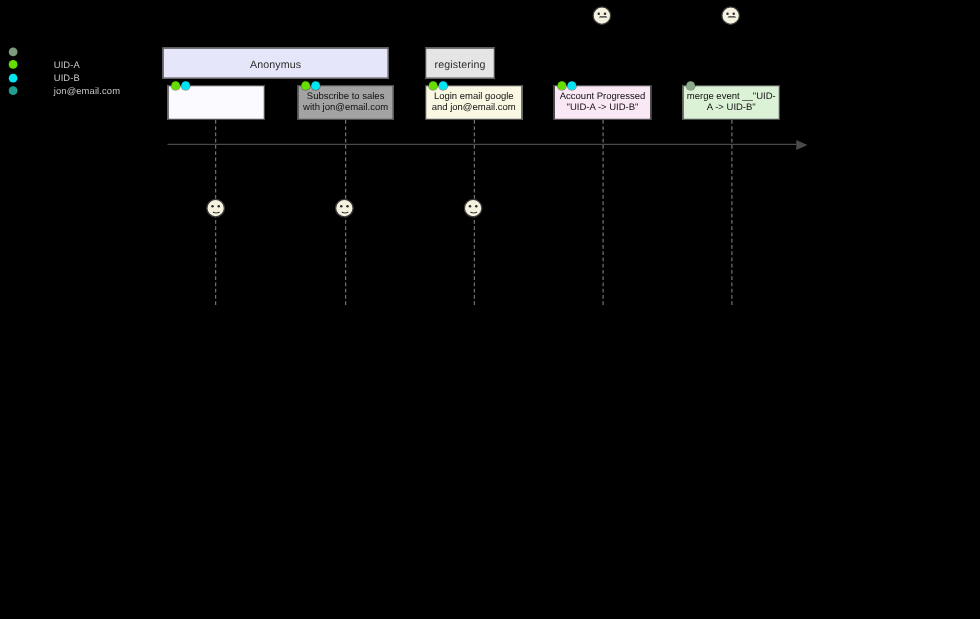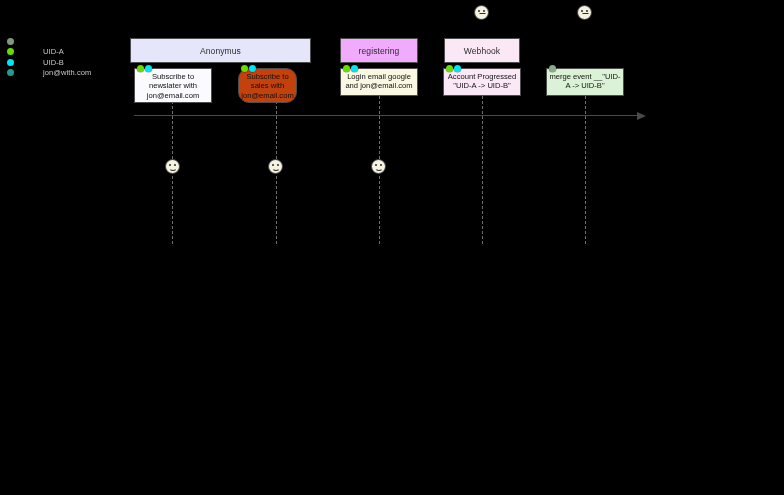--- a/index.html
+++ b/index.html
@@ -163,34 +163,30 @@
     <div class="lifeline" style="left: 172px; top: 96px; height: 148px;"></div>
     <div class="lifeline" style="left: 276px; top: 96px; height: 148px;"></div>
     <div class="lifeline" style="left: 379px; top: 96px; height: 148px;"></div>
     <div class="lifeline" style="left: 482px; top: 96px; height: 148px;"></div>
     <div class="lifeline" style="left: 585px; top: 96px; height: 148px;"></div>
     <div class="timeline" style="left: 134px; top: 115px; width: 503px;"></div>
     <div class="timeline-head" style="left: 637px; top: 111.5px;"></div>
     <div class="col-header" style="left: 130px; top: 38px; width: 181px; height: 25px; background: rgb(230, 230, 250);">
       <span>Anonymus</span>
     </div>
-    <div class="col-header" style="left: 340px; top: 38px; width: 78px; height: 25px; background: #f0abfc; align-items: center;">
+    <div class="col-header" style="left: 340px; top: 38px; width: 56px; height: 25px; background: #e5e5e5; align-items: center;">
       <span>registering</span>
     </div>
-    <div class="col-header" style="left: 444px; top: 38px; width: 76px; height: 25px; background: rgb(251, 232, 247);">
-      <span>Webhook</span>
-    </div>
     <div class="event-box" style="left: 134px; top: 68px; width: 78px; min-height: 28px; background: rgb(250, 250, 255);">
       <div class="event-dots">
         <span class="event-dot" style="background: rgb(102, 221, 0);"></span>
         <span class="event-dot" style="background: rgb(0, 229, 240);"></span>
       </div>
-      <div>Subscribe to newslater with jon@email.com</div>
-    </div>
-    <div class="event-box" style="left: 238px; top: 68px; width: 59px; min-height: 28px; background: #c2410c; border-radius: 11px;">
+    </div>
+    <div class="event-box" style="left: 238px; top: 68px; width: 77px; min-height: 28px; background: #a3a3a3;">
       <div class="event-dots">
         <span class="event-dot" style="background: rgb(102, 221, 0);"></span>
         <span class="event-dot" style="background: rgb(0, 229, 240);"></span>
       </div>
       <div>Subscribe to sales with jon@email.com</div>
     </div>
     <div class="event-box" style="left: 340px; top: 68px; width: 78px; min-height: 28px; background: rgb(250, 247, 226);">
       <div class="event-dots">
         <span class="event-dot" style="background: rgb(102, 221, 0);"></span>
         <span class="event-dot" style="background: rgb(0, 229, 240);"></span>
@@ -245,15 +241,15 @@
   <div class="legend-row">
     <span class="legend-dot" style="background: rgb(102, 221, 0);"></span>
     <span class="legend-label">UID-A</span>
   </div>
   <div class="legend-row">
     <span class="legend-dot" style="background: rgb(0, 229, 240);"></span>
     <span class="legend-label">UID-B</span>
   </div>
   <div class="legend-row">
     <span class="legend-dot" style="background: rgb(31, 157, 143);"></span>
-    <span class="legend-label">jon@with.com</span>
+    <span class="legend-label">jon@email.com</span>
   </div>
 </div>
 
 </body></html>

